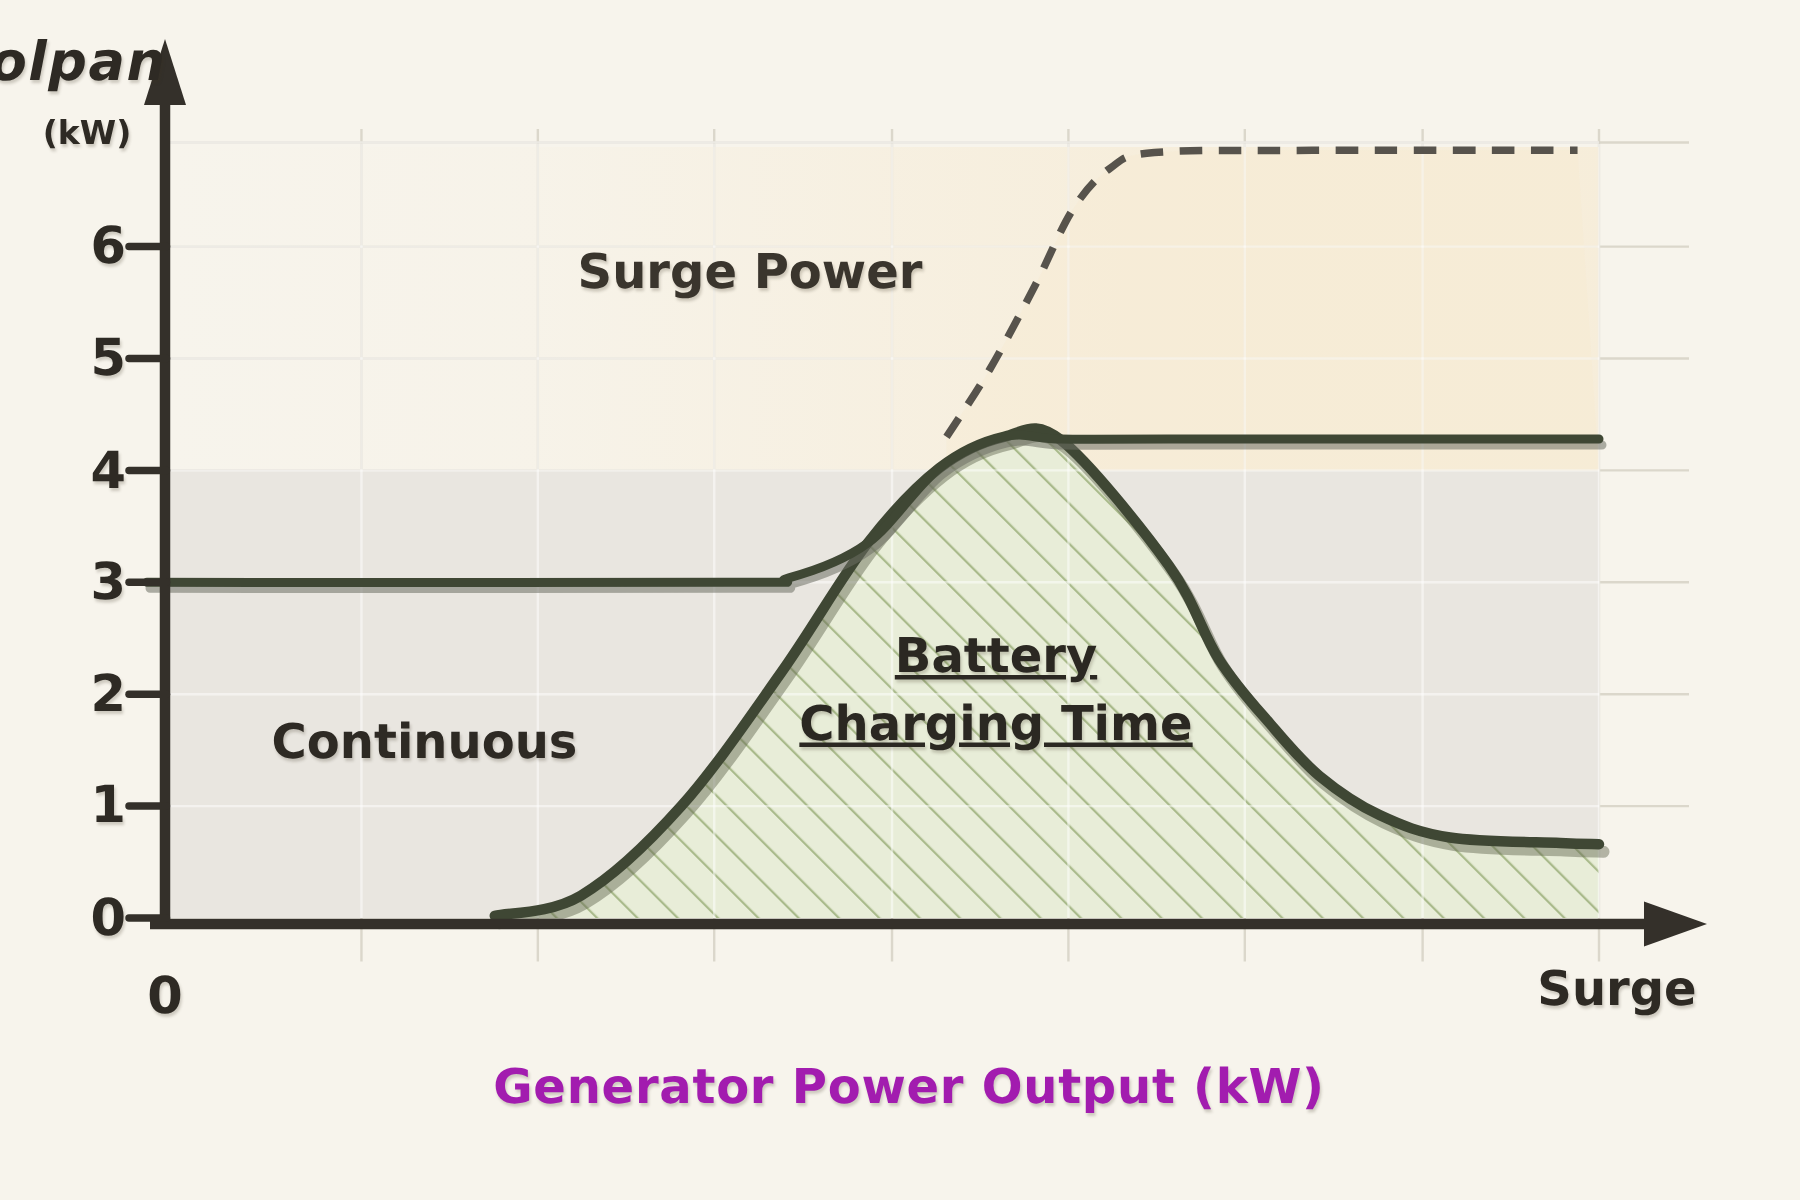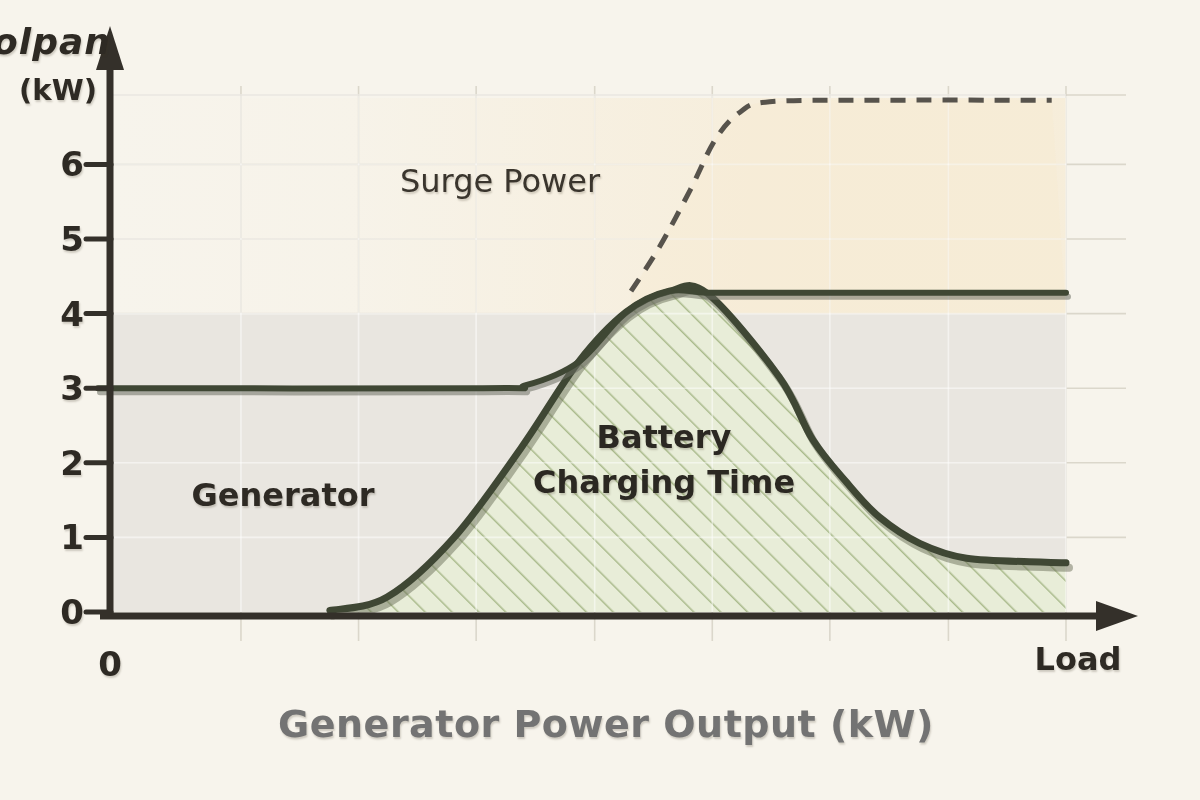--- a/index.html
+++ b/index.html
@@ -11,30 +11,30 @@
   }
   .stage{position:absolute;inset:0;}
   svg{position:absolute;left:0;top:0;}
   .lbl{
     position:absolute;transform:translate(-50%,-50%);
     white-space:nowrap;text-align:center;
     color:#2e2a24;text-shadow:1px 2px 2px rgba(60,50,30,0.22);
     line-height:1.0;
   }
   .ylab1{left:52px;top:42px;font-size:36px;font-weight:600;font-style:italic;letter-spacing:1px;}
-  .ylab2{left:58px;top:90px;font-size:29px;font-weight:600;}
+  .ylab2{left:58px;top:90px;font-size:22px;font-weight:600;}
   .ytick{position:absolute;right:1116px;transform:translateY(-50%);font-size:34px;font-weight:600;
          text-align:right;width:80px;color:#2e2a24;text-shadow:1px 2px 2px rgba(60,50,30,0.22);}
   .xorigin{left:110px;top:664px;font-size:34px;font-weight:600;}
   .xtime{left:1078px;top:659px;font-size:32px;font-weight:600;}
-  .surge{left:500px;top:181px;font-size:32px;font-weight:400;color:#3a352d;}
+  .surge{left:500px;top:181px;font-size:32px;font-weight:700;color:#3a352d;}
   .twoline{font-size:32px;font-weight:700;line-height:45px;}
   .cont{left:283px;top:495px;}
-  .batt{left:664px;top:460px;color:#2b2822;}
-  .title{left:606px;top:724px;font-size:38px;font-weight:700;color:#737373;letter-spacing:0.5px;}
+  .batt{left:664px;top:460px;color:#2b2822;text-decoration:underline;}
+  .title{left:606px;top:724px;font-size:32px;font-weight:700;color:#a21caf;letter-spacing:0.5px;}
 </style>
 </head>
 <body>
 
 <div class="stage">
 
   <svg id="plot" width="1200" height="800" viewBox="0 0 1200 800">
     <defs>
       <pattern id="hatch" width="19" height="19" patternUnits="userSpaceOnUse" patternTransform="rotate(-45)">
         <line x1="0" y1="0" x2="0" y2="19" stroke="#a9ba8b" stroke-width="3"></line>
@@ -97,26 +97,26 @@
       <line x1="86" y1="388.20000000000005" x2="111" y2="388.20000000000005" stroke="#34302a" stroke-width="5" stroke-linecap="round"></line>
       <line x1="86" y1="313.6" x2="111" y2="313.6" stroke="#34302a" stroke-width="5" stroke-linecap="round"></line>
       <line x1="86" y1="239" x2="111" y2="239" stroke="#34302a" stroke-width="5" stroke-linecap="round"></line>
       <line x1="86" y1="164.40000000000003" x2="111" y2="164.40000000000003" stroke="#34302a" stroke-width="5" stroke-linecap="round"></line>
     </svg>
 
   <div class="lbl ylab1">olpan</div>
   <div class="lbl ylab2">(kW)</div>
 
   <div class="lbl xorigin">0</div>
-  <div class="lbl xtime">Load</div>
+  <div class="lbl xtime">Surge</div>
 
   <div class="lbl surge">Surge Power</div>
 
   <div class="lbl twoline cont">
-    <span>Generator</span><br>
+    <span>Continuous</span><br>
   </div>
 
   <div class="lbl twoline batt">
     <span>Battery</span><br>
     <span>Charging Time</span>
   </div>
 
   <div class="lbl title">Generator Power Output (kW)</div>
 <div class="ytick" style="top: 612px;">0</div>
     <div class="ytick" style="top: 537.4px;">1</div>

